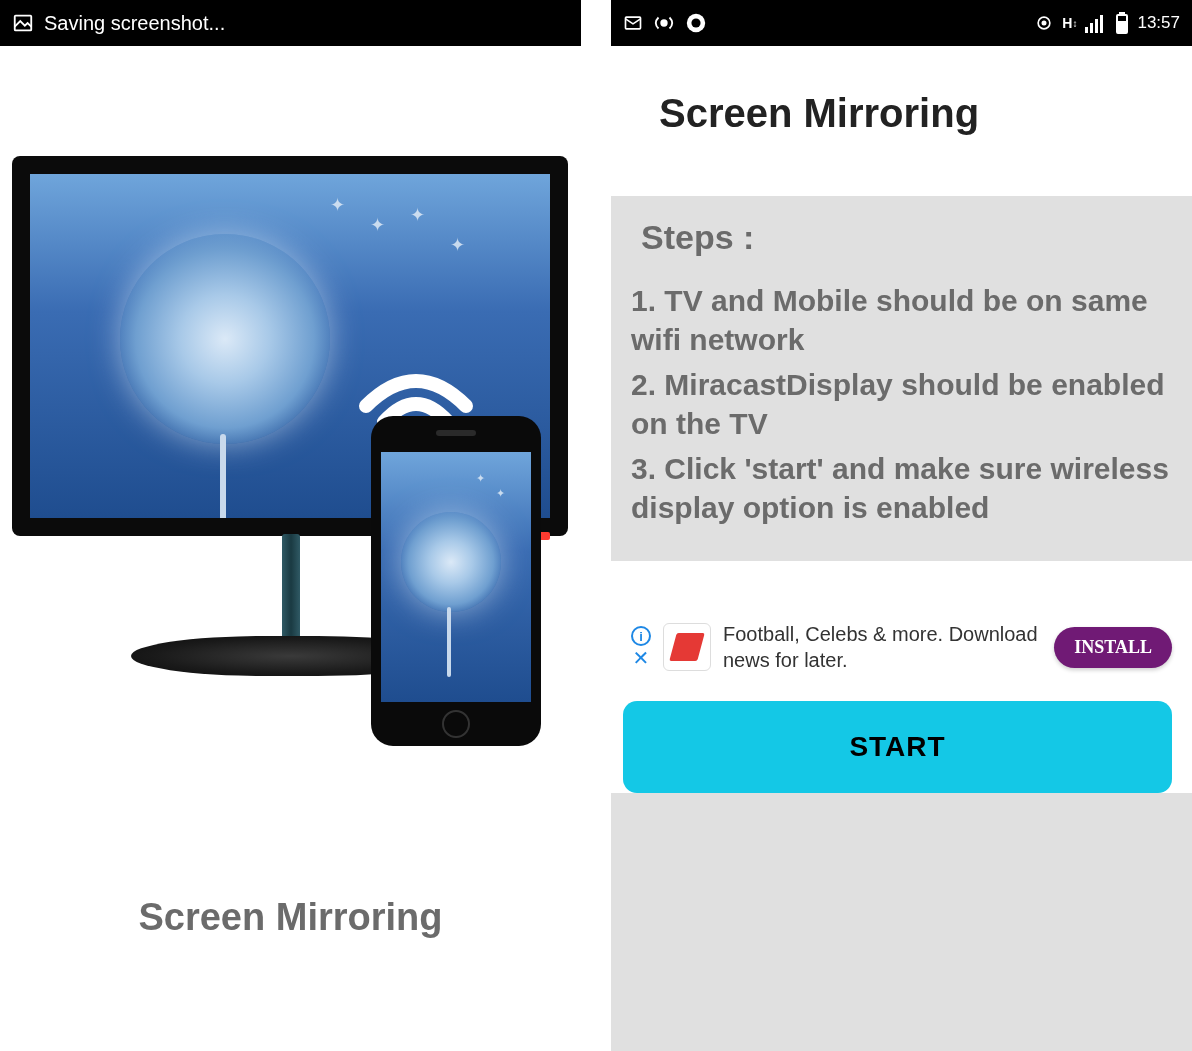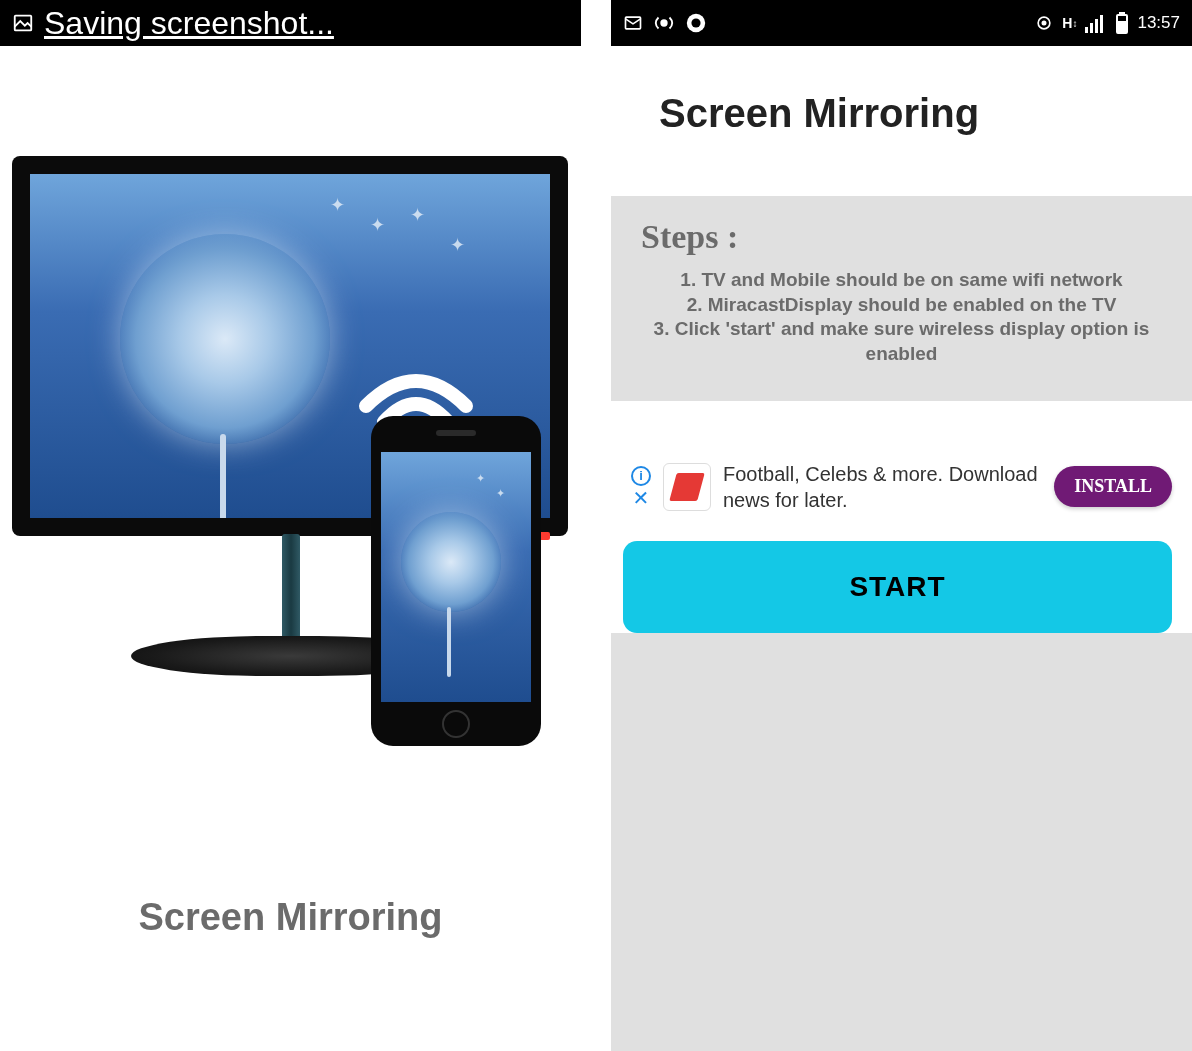--- a/index.html
+++ b/index.html
@@ -125,28 +125,28 @@
   .steps-box {
     margin-top: 60px;
     background:#e0e0e0;
     padding: 22px 20px 34px 20px;
     color:#6b6b6b;
   }
   .steps-heading {
     font-size:34px;
     font-weight:700;
     margin-left:10px;
-    margin-bottom:12px;
-    font-family:Liberation Serif, serif;
+    margin-bottom:24px;
   }
   .step-item {
-    font-size:19px;
+    font-size:30px;
     font-weight:700;
-    text-align:center;
+    text-align:left;
     line-height:1.3;
+    margin-top:6px;
   }
 
   .ad-banner {
     margin: 60px 20px 0 20px;
     display:flex;
     align-items:center;
     gap:12px;
   }
   .ad-badges {
     display:flex; flex-direction:column; gap:2px; align-items:center;
@@ -207,21 +207,21 @@
 
 <div class="left-panel">
   <div class="status-bar">
     <div class="sb-left">
       <span class="sb-icon">
         <svg width="22" height="22" viewBox="0 0 24 24" fill="none" stroke="#fff" stroke-width="2">
             <rect x="3" y="4" width="18" height="16" rx="1"></rect>
             <polyline points="3,16 9,10 14,15 17,12 21,16"></polyline>
           </svg>
       </span>
-      <span style="font-size:32px;text-decoration:underline;">Saving screenshot...</span>
+      <span style="font-size:20px;">Saving screenshot...</span>
     </div>
     <div class="sb-right"></div>
   </div>
 
   <div class="hero">
 
     <div class="tv">
       <div class="tv-bezel">
         <div class="tv-screen">
           <div class="dandelion-core" style="left:90px; top:60px; width:210px; height:210px;"></div>

